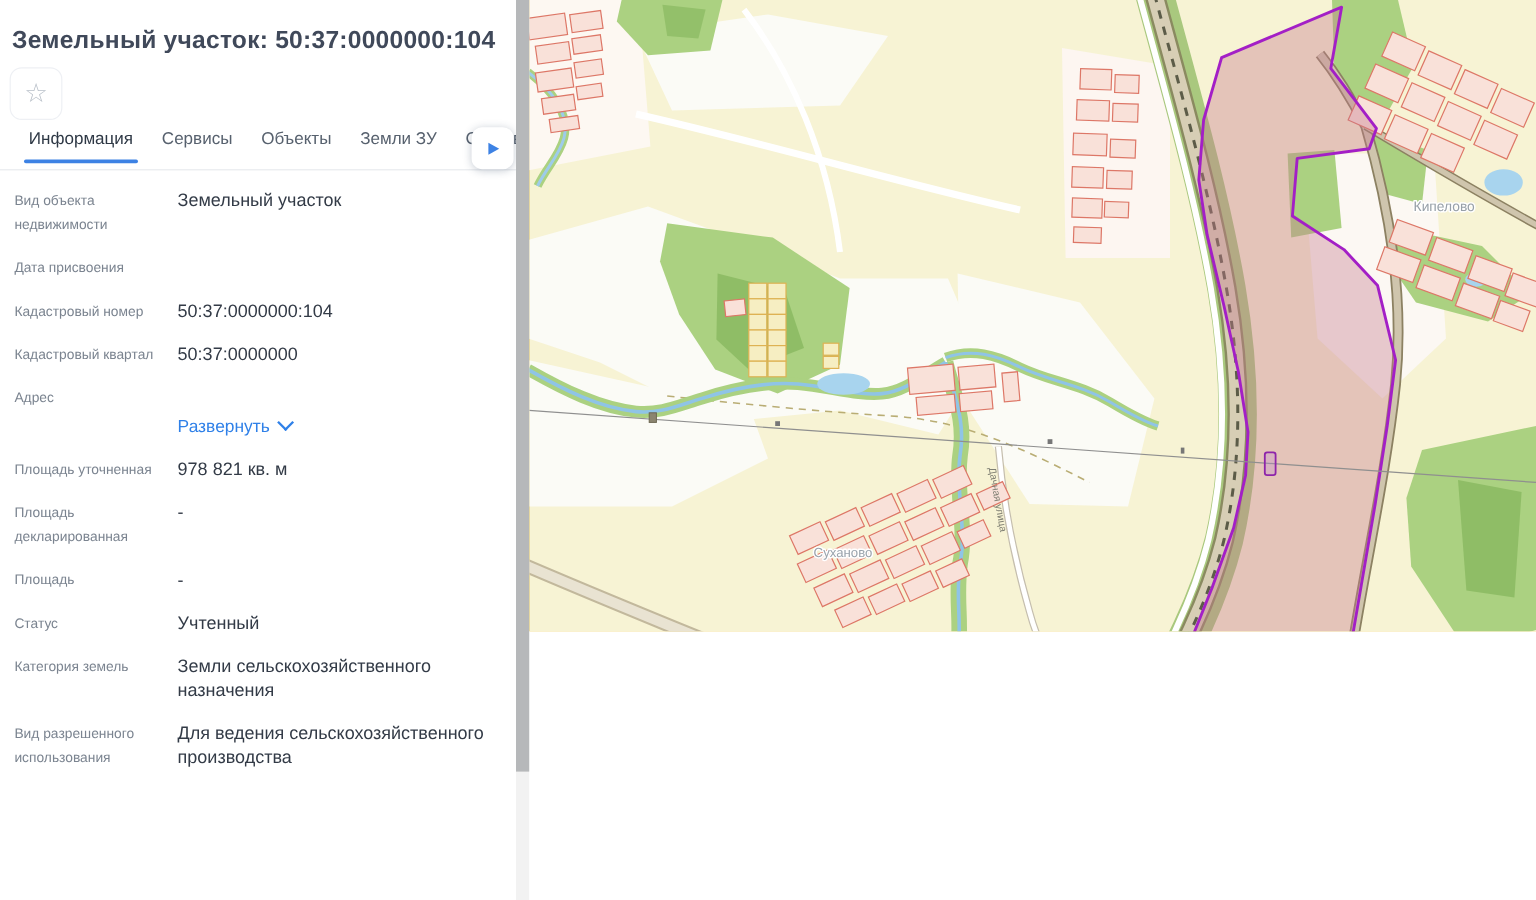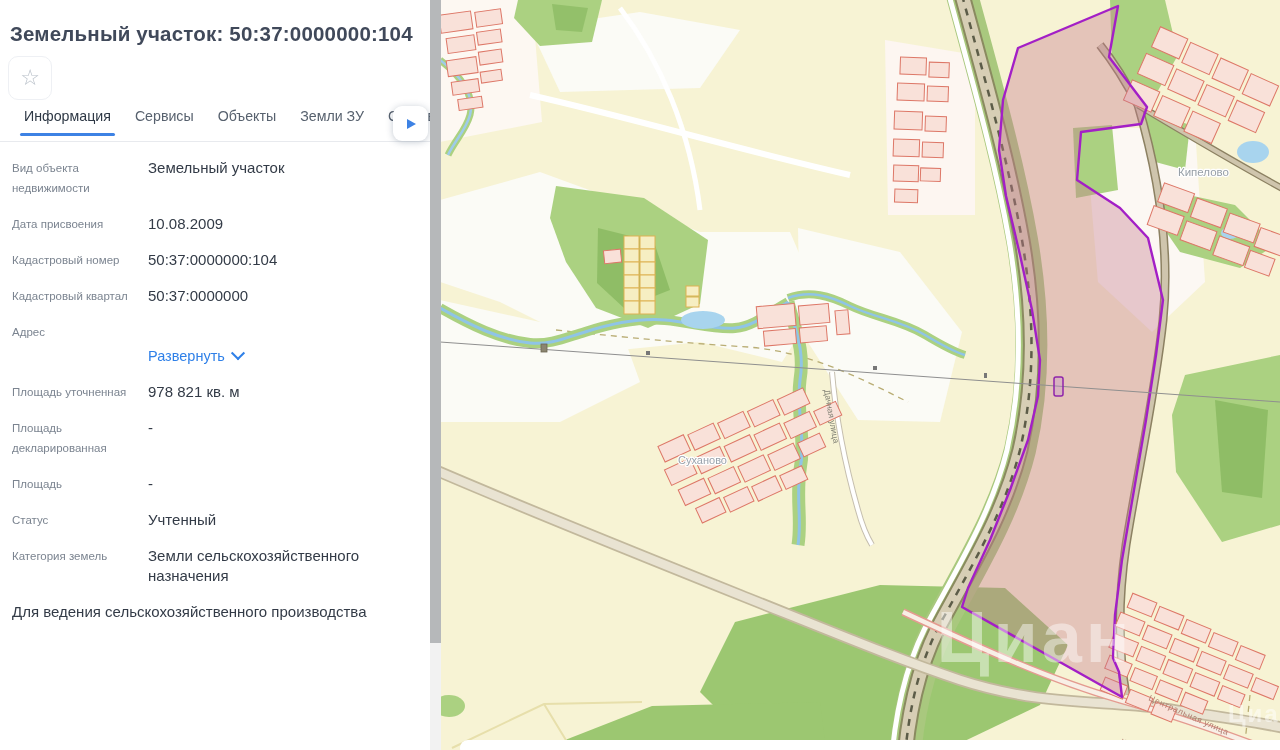--- a/index.html
+++ b/index.html
@@ -27,21 +27,21 @@
   .fvalue{flex:1;font-size:15px;color:#333b47;line-height:20px;}
   .expand-link{display:inline-block;margin-top:4px;font-size:14.5px;color:#2f80e8;cursor:pointer;}
   .chev{display:inline-block;width:8px;height:8px;border-left:2px solid #2f80e8;border-bottom:2px solid #2f80e8;
         transform:rotate(-45deg) translate(2px,-2px);margin-left:8px;}
 
   
   .scrollbar{position:absolute;left:430px;top:0;width:11px;height:750px;background:#f2f2f2;z-index:6;}
   .scroll-thumb{position:absolute;left:0;top:0;width:11px;height:643px;background:#b6b8ba;cursor:pointer;}
 
   
-  .map{position:absolute;left:441px;top:0;width:839px;height:750px;overflow:hidden;background:#eab308;cursor:grab;}
+  .map{position:absolute;left:441px;top:0;width:839px;height:526px;overflow:hidden;background:#eab308;cursor:grab;}
   svg text{font-family:"Liberation Sans",sans-serif;}
   .halo{paint-order:stroke;stroke:#ffffff;stroke-width:2.4px;stroke-linejoin:round;}
 </style>
 </head>
 <body>
 
 <div class="stage">
 
   <div class="panel">
     <div class="panel-title">Земельный участок: 50:37:0000000:104</div>
@@ -61,21 +61,20 @@
       <span class="tri"></span>
     </div>
 
     <div class="fields">
       <div class="row">
           <div class="flabel">Вид объекта недвижимости</div>
           <div class="fvalue">Земельный участок</div>
         </div>
       <div class="row">
           <div class="flabel">Дата присвоения</div>
-          <div class="fvalue">10.08.2009</div>
         </div>
       <div class="row">
           <div class="flabel">Кадастровый номер</div>
           <div class="fvalue">50:37:0000000:104</div>
         </div>
       <div class="row">
           <div class="flabel">Кадастровый квартал</div>
           <div class="fvalue">50:37:0000000</div>
         </div>
       <div class="row">
@@ -99,20 +98,21 @@
         </div>
       <div class="row">
           <div class="flabel">Статус</div>
           <div class="fvalue">Учтенный</div>
         </div>
       <div class="row">
           <div class="flabel">Категория земель</div>
           <div class="fvalue">Земли сельскохозяйственного назначения</div>
         </div>
       <div class="row">
+          <div class="flabel">Вид разрешенного использования</div>
           <div class="fvalue">Для ведения сельскохозяйственного производства</div>
         </div>
     </div>
   </div>
 
   <div class="scrollbar">
     <div class="scroll-thumb"></div>
   </div>
 
   <div class="map">

